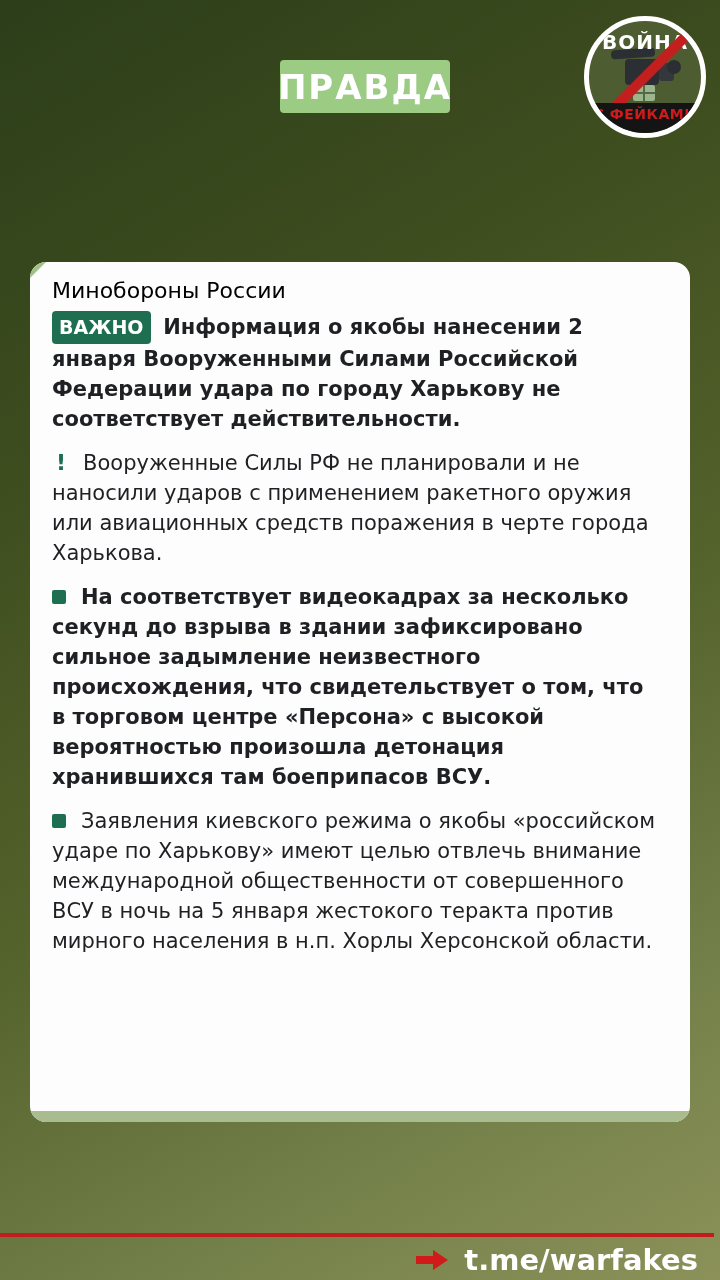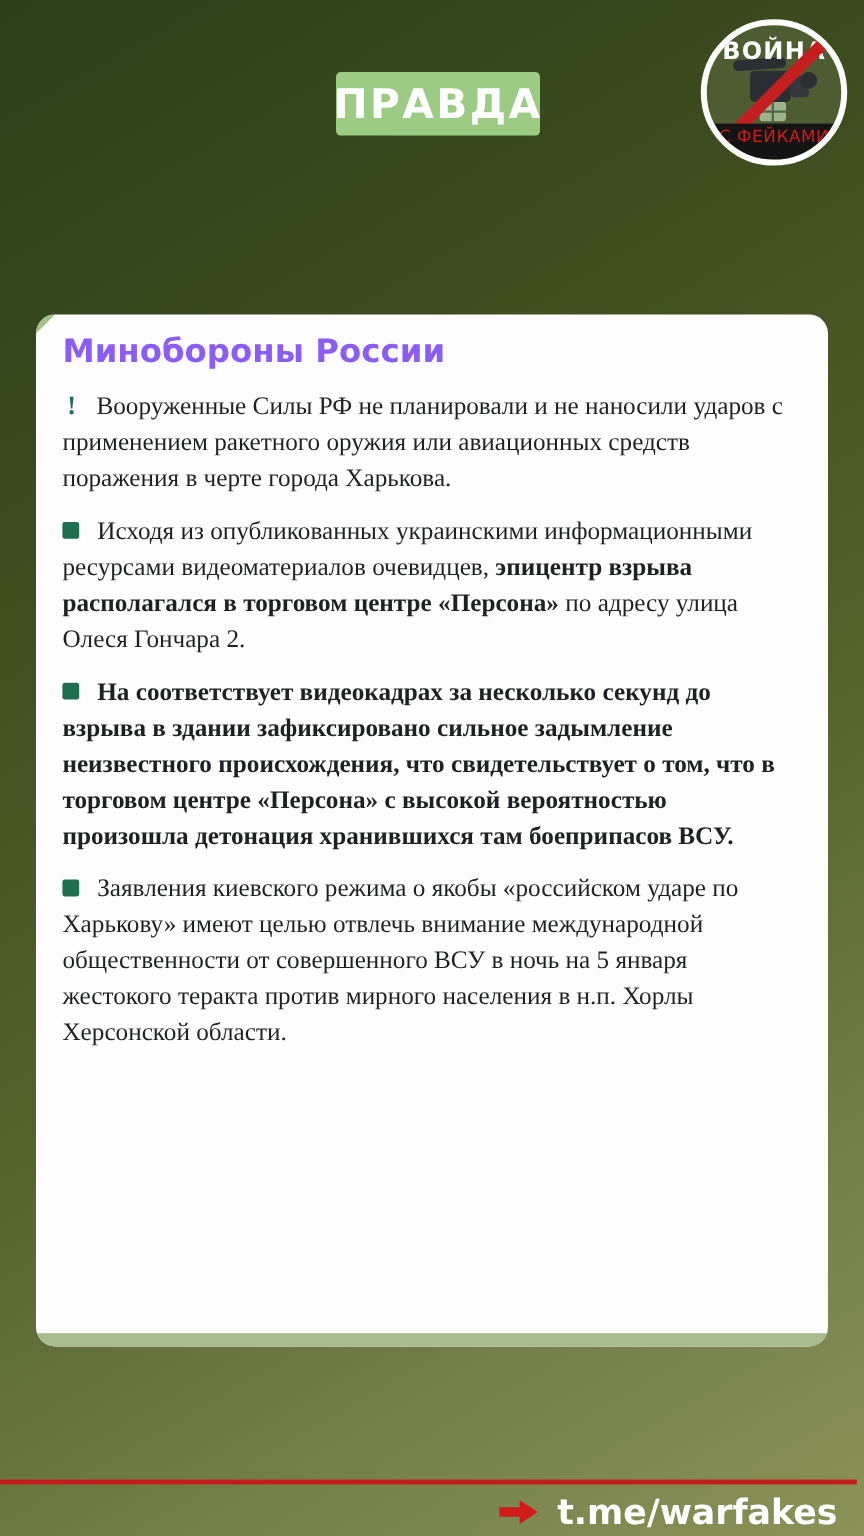--- a/index.html
+++ b/index.html
@@ -16,34 +16,34 @@
   
   .logo{position:absolute;top:16px;right:14px;width:112px;height:112px;border-radius:50%;
     border:5px solid #fff;background:#4e5c31;overflow:hidden;}
   .logo-top{position:absolute;top:9px;width:100%;text-align:center;color:#fff;font-weight:bold;
     font-size:20px;letter-spacing:1px;z-index:3;}
   .logo-cam{position:absolute;left:14px;top:26px;z-index:2;}
   .logo-slash{position:absolute;left:52px;top:-20px;width:10px;height:150px;background:#c41f1f;
     transform:rotate(45deg);z-index:4;}
   .logo-band{position:absolute;bottom:0;left:-6px;right:-6px;height:30px;background:#141414;z-index:5;
     display:flex;align-items:flex-start;justify-content:center;}
-  .logo-band span{color:#d11a1a;font-weight:normal;font-size:14px;letter-spacing:.5px;margin-top:3px;}
+  .logo-band span{color:#d11a1a;font-weight:bold;font-size:14px;letter-spacing:.5px;margin-top:3px;}
 
   
   .card{position:absolute;left:30px;top:262px;width:660px;height:860px;background:#fdfdfd;
     border-radius:16px;box-sizing:border-box;padding:14px 22px 20px 22px;overflow:hidden;}
   .card-tail{position:absolute;top:0;left:0;width:0;height:0;
     border-top:16px solid #a3c089;border-right:16px solid transparent;}
   .card-strip{position:absolute;bottom:0;left:0;right:0;height:11px;background:#a9bc8f;}
-  .channel{color:#8b5cf6;font-weight:bold;font-size:27px;margin:2px 0 8px 0;}
+  .channel{color:#000000;font-weight:normal;font-size:22px;margin:2px 0 8px 0;}
   .headline{margin:0;font-size:21px;line-height:30px;color:#1f2023;}
   .b{font-weight:bold;}
   .vazhno{display:inline-block;background:#1e6f52;color:#fff;font-weight:bold;font-size:19px;
     padding:1px 7px 2px 7px;border-radius:4px;margin-right:6px;vertical-align:baseline;}
-  .para{margin:14px 5px 0 0;font-size:21px;line-height:30px;color:#1f2023;font-family:Liberation Serif, serif;}
+  .para{margin:14px 5px 0 0;font-size:21px;line-height:30px;color:#1f2023;}
   .bullet-square{display:inline-block;width:14px;height:14px;background:#1e6f52;border-radius:2px;
     margin-right:15px;}
   .bullet-excl{color:#1e6f52;font-weight:bold;font-size:22px;margin-right:17px;margin-left:4px;}
 
   
   .footer-line{position:absolute;left:0;top:1233px;width:714px;height:4px;background:#c41c1c;}
   .footer{position:absolute;right:22px;top:1243px;display:flex;align-items:center;gap:16px;}
   .footer span{color:#fff;font-weight:bold;font-size:29px;}
 </style>
 </head>
@@ -68,24 +68,27 @@
     <div class="logo-band">
       <span>С ФЕЙКАМИ</span>
     </div>
   </div>
 
   <div class="card">
     <div class="card-tail"></div>
 
     <div class="channel">Минобороны России</div>
 
+    <p class="headline">
+      <span class="vazhno">ВАЖНО</span>
+      <span class="b">Информация о якобы нанесении 2 января Вооруженными Силами Российской Федерации удара по городу Харькову не соответствует действительности.</span>
+    </p>
 
     <div id="paras">
         <p class="para"><span class="bullet-excl">!</span><span>Вооруженные Силы РФ не планировали и не наносили ударов с применением ракетного оружия или авиационных средств поражения в черте города Харькова.</span></p>
-        <p class="para"><span class="bullet-square"></span><span>Исходя из опубликованных украинскими информационными ресурсами видеоматериалов очевидцев, </span><span class="b">эпицентр взрыва располагался в торговом центре «Персона»</span><span> по адресу улица Олеся Гончара 2.</span></p>
         <p class="para"><span class="bullet-square"></span><span class="b">На соответствует видеокадрах за несколько секунд до взрыва в здании зафиксировано сильное задымление неизвестного происхождения, что свидетельствует о том, что в торговом центре «Персона» с высокой вероятностью произошла детонация хранившихся там боеприпасов ВСУ.</span></p>
         <p class="para"><span class="bullet-square"></span><span>Заявления киевского режима о якобы «российском ударе по Харькову» имеют целью отвлечь внимание международной общественности от совершенного ВСУ в ночь на 5 января жестокого теракта против мирного населения в н.п. Хорлы Херсонской области.</span></p>
       </div>
 
     <div class="card-strip"></div>
   </div>
 
   <div class="footer-line"></div>
   <div class="footer">
     <svg width="32" height="22" viewBox="0 0 32 22">

